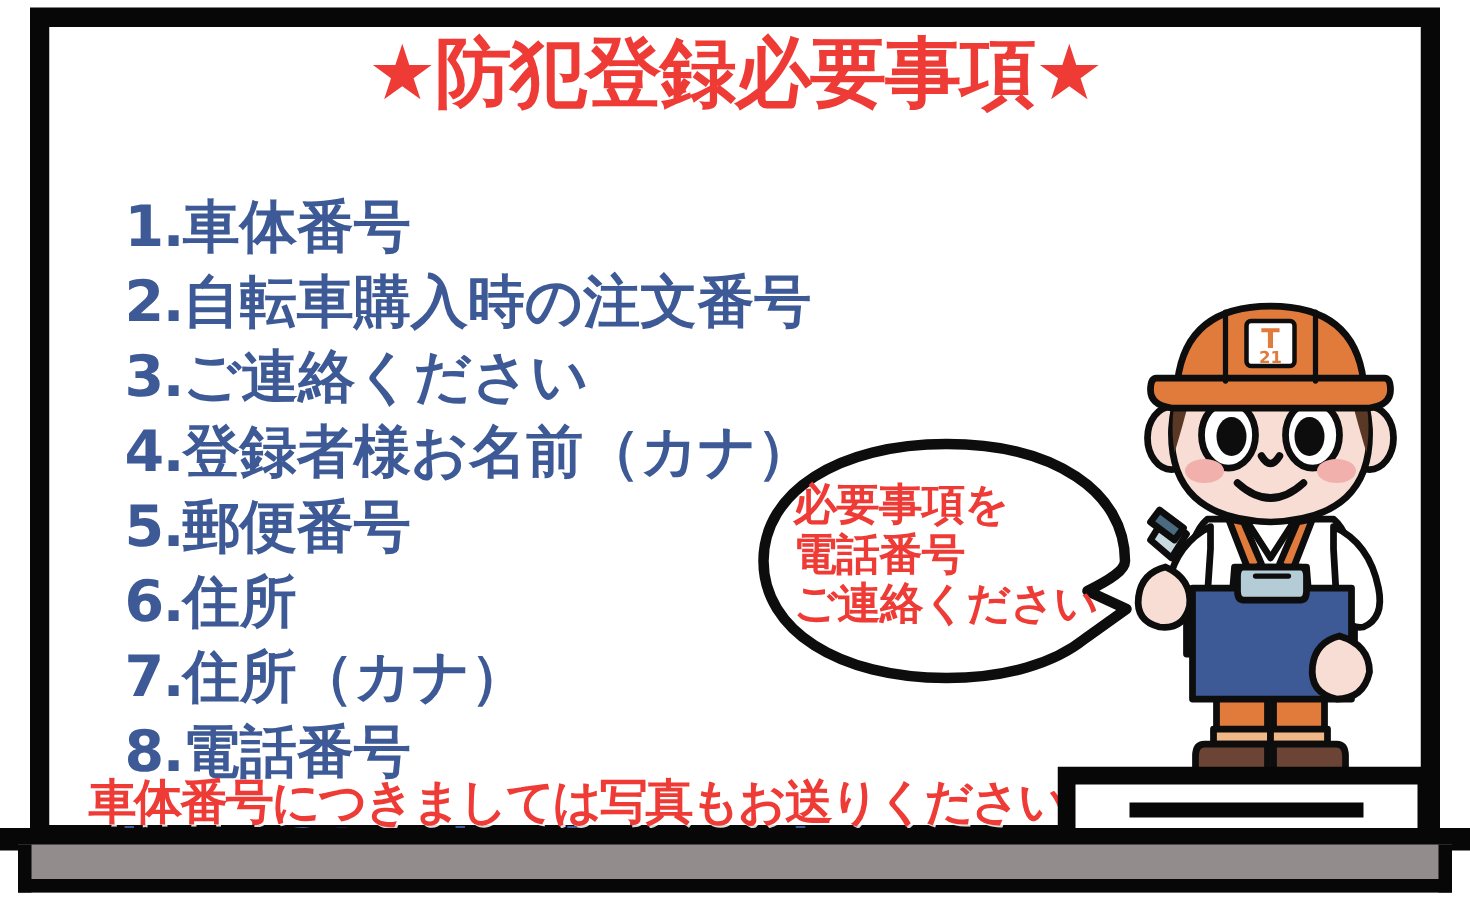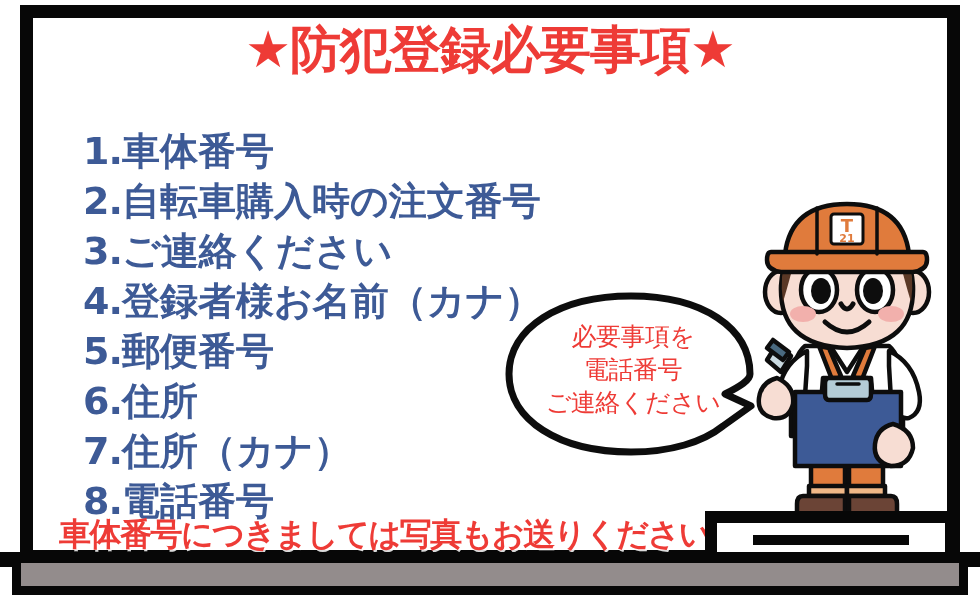--- a/index.html
+++ b/index.html
@@ -121,25 +121,24 @@
     top: 272px;
     width: 260px;
     height: 168px;
   }
   #bubble-text {
     position: absolute;
     left: 28px;
     top: 30px;
     width: 208px;
     color: #ee3b36;
-    font-size: 25px;
-    font-weight: 400;
+    font-size: 29px;
+    font-weight: 700;
     line-height: 33px;
     letter-spacing: -0.5px;
-    text-align: center;
   }
   #bubble-text div { white-space: nowrap; }
 
   
   #mascot {
     position: absolute;
     left: 700px;
     top: 178px;
     width: 260px;
     height: 350px;

